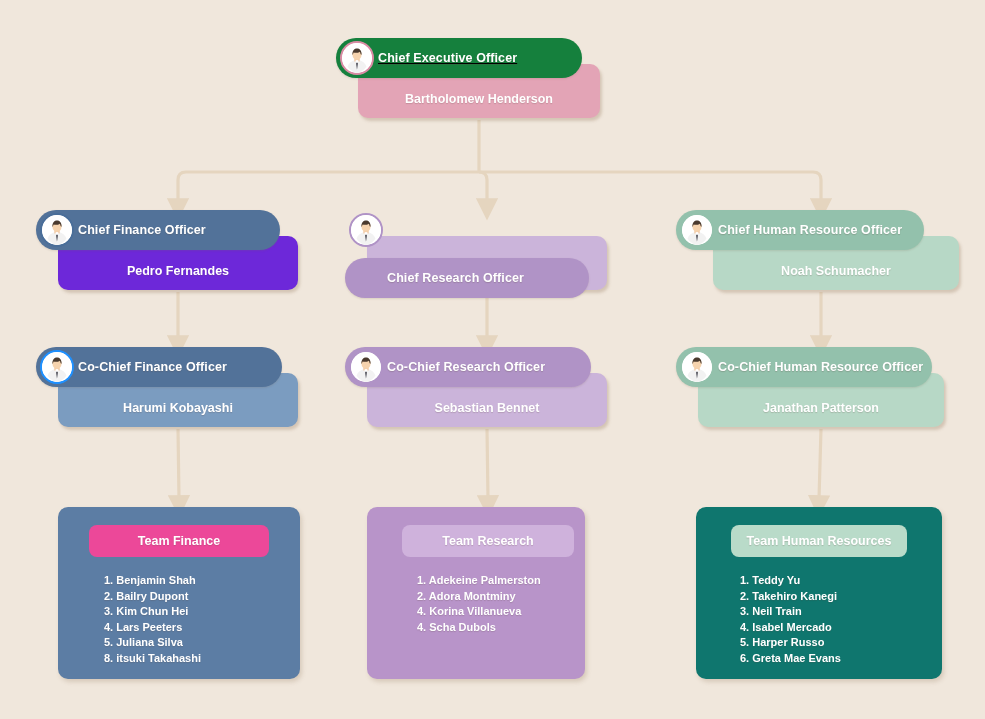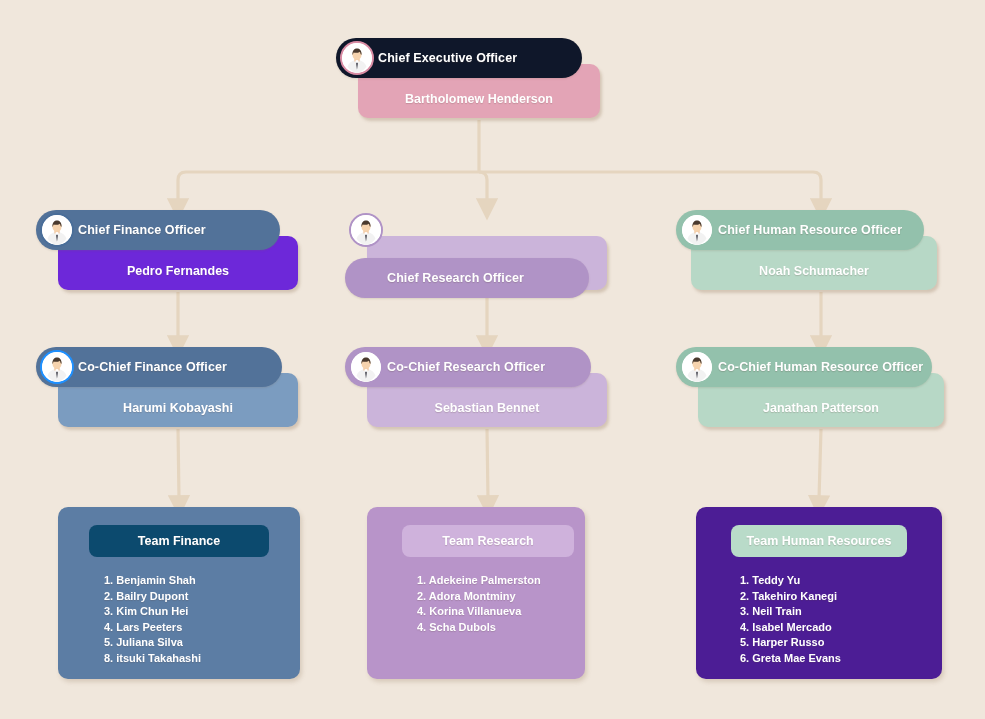--- a/index.html
+++ b/index.html
@@ -154,21 +154,21 @@
         <path d="M821,292 L821,339" marker-end="url(#arrowhead)"></path>
         <path d="M821,429 L819,499" marker-end="url(#arrowhead)"></path>
       </g>
   </svg>
 
   <div id="nodes-layer">
       <div class="node" style="left: 336px; top: 38px; width: 264px; height: 82px;">
         <div class="node-name" style="left: 22px; width: 242px; background: rgb(227, 164, 182);">
           <span class="node-name-text">Bartholomew Henderson</span>
         </div>
-        <div class="node-title" style="width: 246px; background: #0f172a;">
+        <div class="node-title" style="width: 246px; background: #15803d; text-decoration: underline;">
           <span class="node-title-text">Chief Executive Officer</span>
         </div>
         <div class="avatar" style="border: 2.5px solid rgb(217, 140, 164);">
   <svg viewBox="0 0 40 40" xmlns="http://www.w3.org/2000/svg">
     <circle cx="20" cy="20" r="20" fill="#ffffff"></circle>
     <path d="M20 22.5c-6.2 0-11.3 3.9-12.6 9.2A20 20 0 0 0 20 40a20 20 0 0 0 12.6-8.3C31.3 26.4 26.2 22.5 20 22.5z" fill="#f2f2f2"></path>
     <path d="M16.4 20.6h7.2v4.2h-7.2z" fill="#f1c9a5"></path>
     <path d="M20 22.4 17.3 24l2.7 2.2L22.7 24z" fill="#ffffff"></path>
     <path d="M19.999 26.1l-1.1 1.0 1.1 8.4 1.1-8.4z" fill="#3a3a44"></path>
     <ellipse cx="20" cy="15.4" rx="6.1" ry="7.1" fill="#f6d3ae"></ellipse>
@@ -208,21 +208,21 @@
     <path d="M20 22.5c-6.2 0-11.3 3.9-12.6 9.2A20 20 0 0 0 20 40a20 20 0 0 0 12.6-8.3C31.3 26.4 26.2 22.5 20 22.5z" fill="#f2f2f2"></path>
     <path d="M16.4 20.6h7.2v4.2h-7.2z" fill="#f1c9a5"></path>
     <path d="M20 22.4 17.3 24l2.7 2.2L22.7 24z" fill="#ffffff"></path>
     <path d="M19.999 26.1l-1.1 1.0 1.1 8.4 1.1-8.4z" fill="#3a3a44"></path>
     <ellipse cx="20" cy="15.4" rx="6.1" ry="7.1" fill="#f6d3ae"></ellipse>
     <path d="M13.9 14.6c0-4.6 2.7-7.3 6.1-7.3s6.1 2.7 6.1 7.3c0 .8-.5 1.3-.9.6-.6-1.1-1-2.6-1.2-3.7-2.3 1.6-6.2 2.0-8.5 1.2-.4 1.0-.8 1.8-.9 2.6-.1.7-.7.3-.7-.7z" fill="#4a3a2e"></path>
   </svg>
 </div>
       </div>
       <div class="team-panel" style="left: 58px; top: 507px; width: 242px; height: 172px; background: rgb(92, 125, 164);">
-        <div class="team-header" style="background: #0c4a6e; width: 180px; left: 31px;">
+        <div class="team-header" style="background: #ec4899; width: 180px; left: 31px;">
           <span class="team-header-text">Team Finance</span>
         </div>
         <ol class="team-members" style="padding-left: 46px;">
           <li class="team-member">1. Benjamin Shah</li>
           <li class="team-member">2. Bailry Dupont</li>
           <li class="team-member">3. Kim Chun Hei</li>
           <li class="team-member">4. Lars Peeters</li>
           <li class="team-member">5. Juliana Silva</li>
           <li class="team-member">8. itsuki Takahashi</li>
         </ol>
@@ -270,21 +270,21 @@
           <span class="team-header-text">Team Research</span>
         </div>
         <ol class="team-members" style="padding-left: 50px;">
           <li class="team-member">1. Adekeine Palmerston</li>
           <li class="team-member">2. Adora Montminy</li>
           <li class="team-member">4. Korina Villanueva</li>
           <li class="team-member">4. Scha Dubols</li>
         </ol>
       </div>
       <div class="node" style="left: 676px; top: 210px; width: 268px; height: 82px;">
-        <div class="node-name" style="left: 15px; width: 246px; background: rgb(183, 216, 198);">
+        <div class="node-name" style="left: 37px; width: 246px; background: rgb(183, 216, 198);">
           <span class="node-name-text">Noah Schumacher</span>
         </div>
         <div class="node-title" style="width: 248px; background: rgb(147, 193, 172);">
           <span class="node-title-text">Chief Human Resource Officer</span>
         </div>
         <div class="avatar" style="border: 2.5px solid rgb(147, 193, 172);">
   <svg viewBox="0 0 40 40" xmlns="http://www.w3.org/2000/svg">
     <circle cx="20" cy="20" r="20" fill="#ffffff"></circle>
     <path d="M20 22.5c-6.2 0-11.3 3.9-12.6 9.2A20 20 0 0 0 20 40a20 20 0 0 0 12.6-8.3C31.3 26.4 26.2 22.5 20 22.5z" fill="#f2f2f2"></path>
     <path d="M16.4 20.6h7.2v4.2h-7.2z" fill="#f1c9a5"></path>
@@ -307,21 +307,21 @@
     <circle cx="20" cy="20" r="20" fill="#ffffff"></circle>
     <path d="M20 22.5c-6.2 0-11.3 3.9-12.6 9.2A20 20 0 0 0 20 40a20 20 0 0 0 12.6-8.3C31.3 26.4 26.2 22.5 20 22.5z" fill="#f2f2f2"></path>
     <path d="M16.4 20.6h7.2v4.2h-7.2z" fill="#f1c9a5"></path>
     <path d="M20 22.4 17.3 24l2.7 2.2L22.7 24z" fill="#ffffff"></path>
     <path d="M19.999 26.1l-1.1 1.0 1.1 8.4 1.1-8.4z" fill="#3a3a44"></path>
     <ellipse cx="20" cy="15.4" rx="6.1" ry="7.1" fill="#f6d3ae"></ellipse>
     <path d="M13.9 14.6c0-4.6 2.7-7.3 6.1-7.3s6.1 2.7 6.1 7.3c0 .8-.5 1.3-.9.6-.6-1.1-1-2.6-1.2-3.7-2.3 1.6-6.2 2.0-8.5 1.2-.4 1.0-.8 1.8-.9 2.6-.1.7-.7.3-.7-.7z" fill="#4a3a2e"></path>
   </svg>
 </div>
       </div>
-      <div class="team-panel" style="left: 696px; top: 507px; width: 246px; height: 172px; background: #4c1d95;">
+      <div class="team-panel" style="left: 696px; top: 507px; width: 246px; height: 172px; background: #0f766e;">
         <div class="team-header" style="background: rgb(185, 219, 201); width: 176px; left: 35px;">
           <span class="team-header-text">Team Human Resources</span>
         </div>
         <ol class="team-members" style="padding-left: 44px;">
           <li class="team-member">1. Teddy Yu</li>
           <li class="team-member">2. Takehiro Kanegi</li>
           <li class="team-member">3. Neil Train</li>
           <li class="team-member">4. Isabel Mercado</li>
           <li class="team-member">5. Harper Russo</li>
           <li class="team-member">6. Greta Mae Evans</li>

